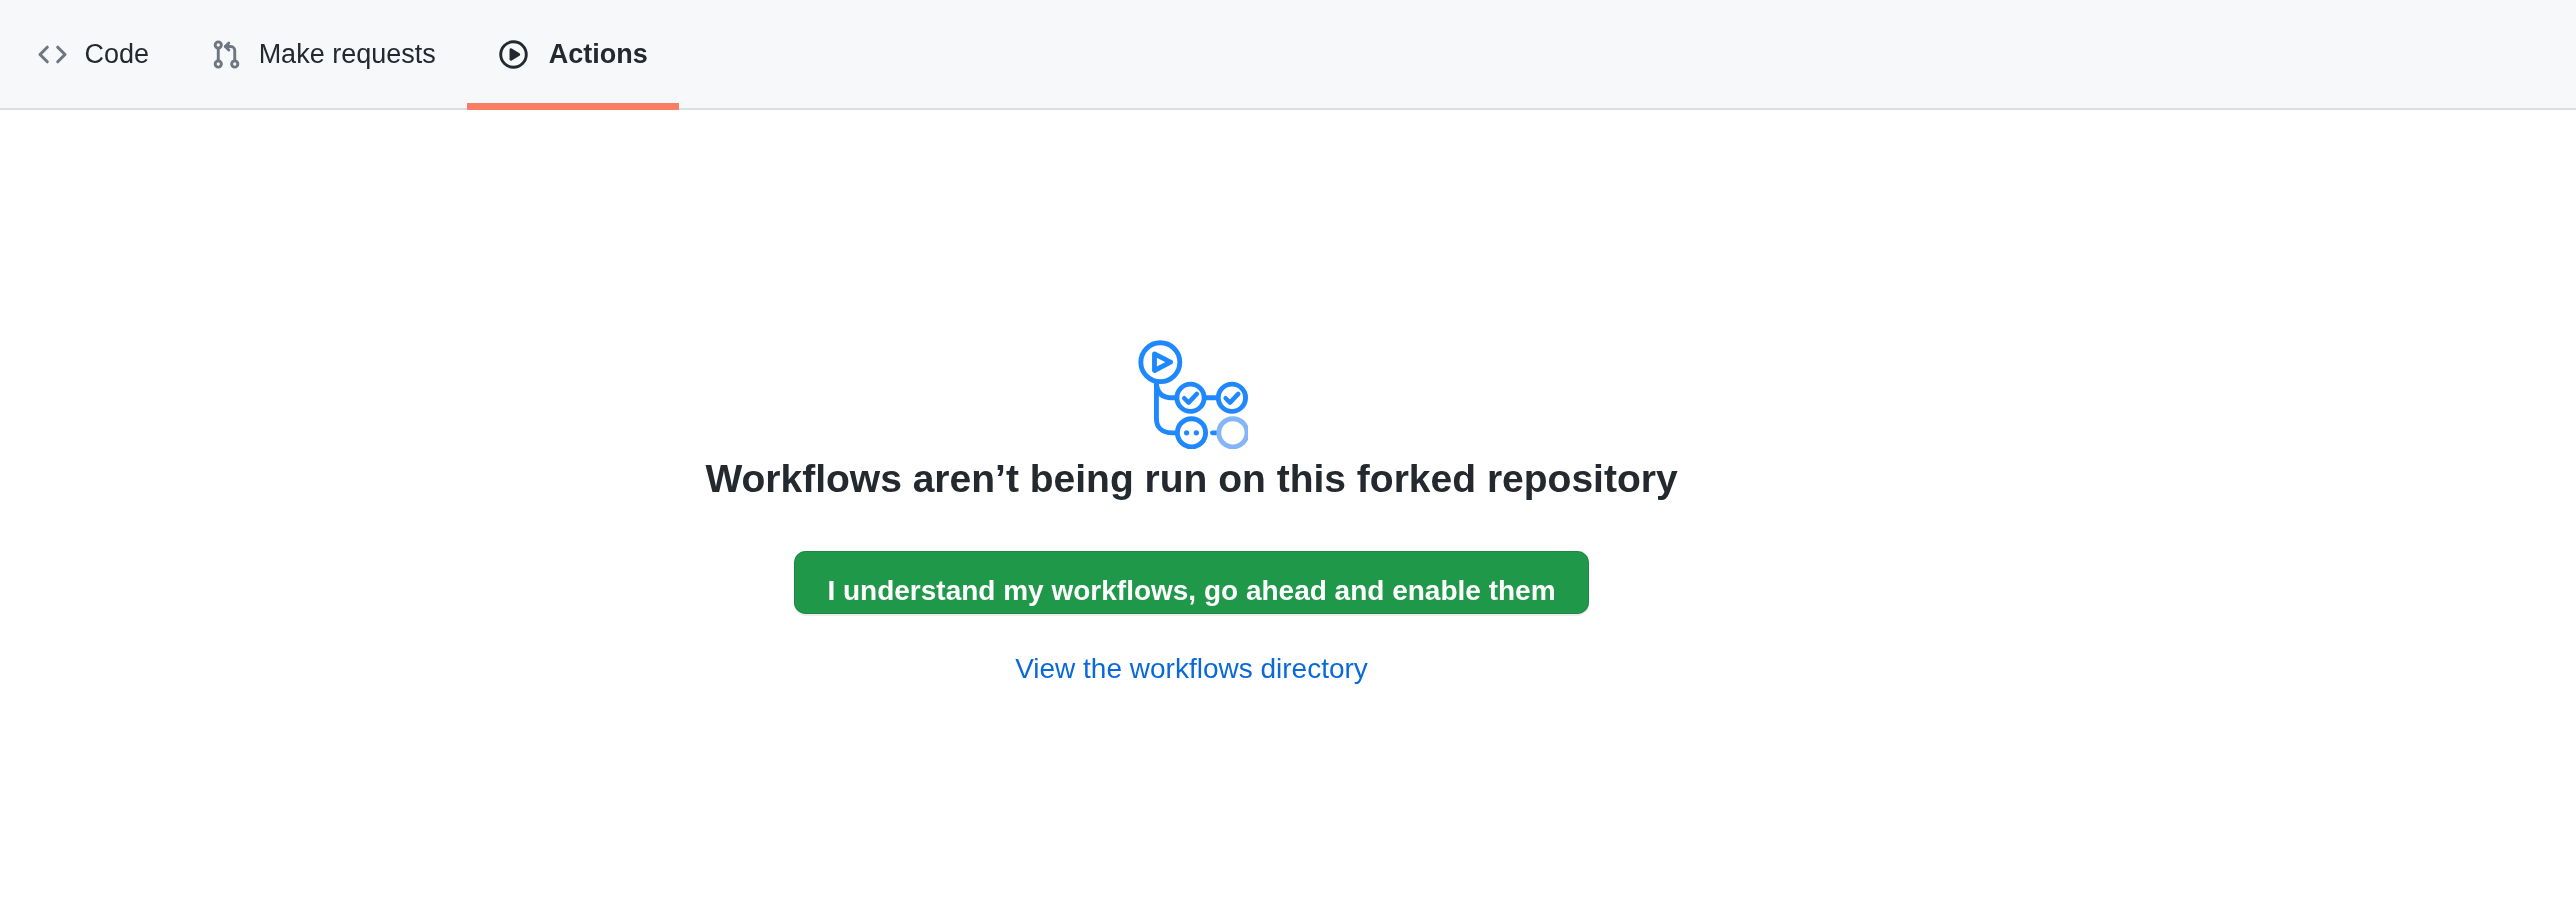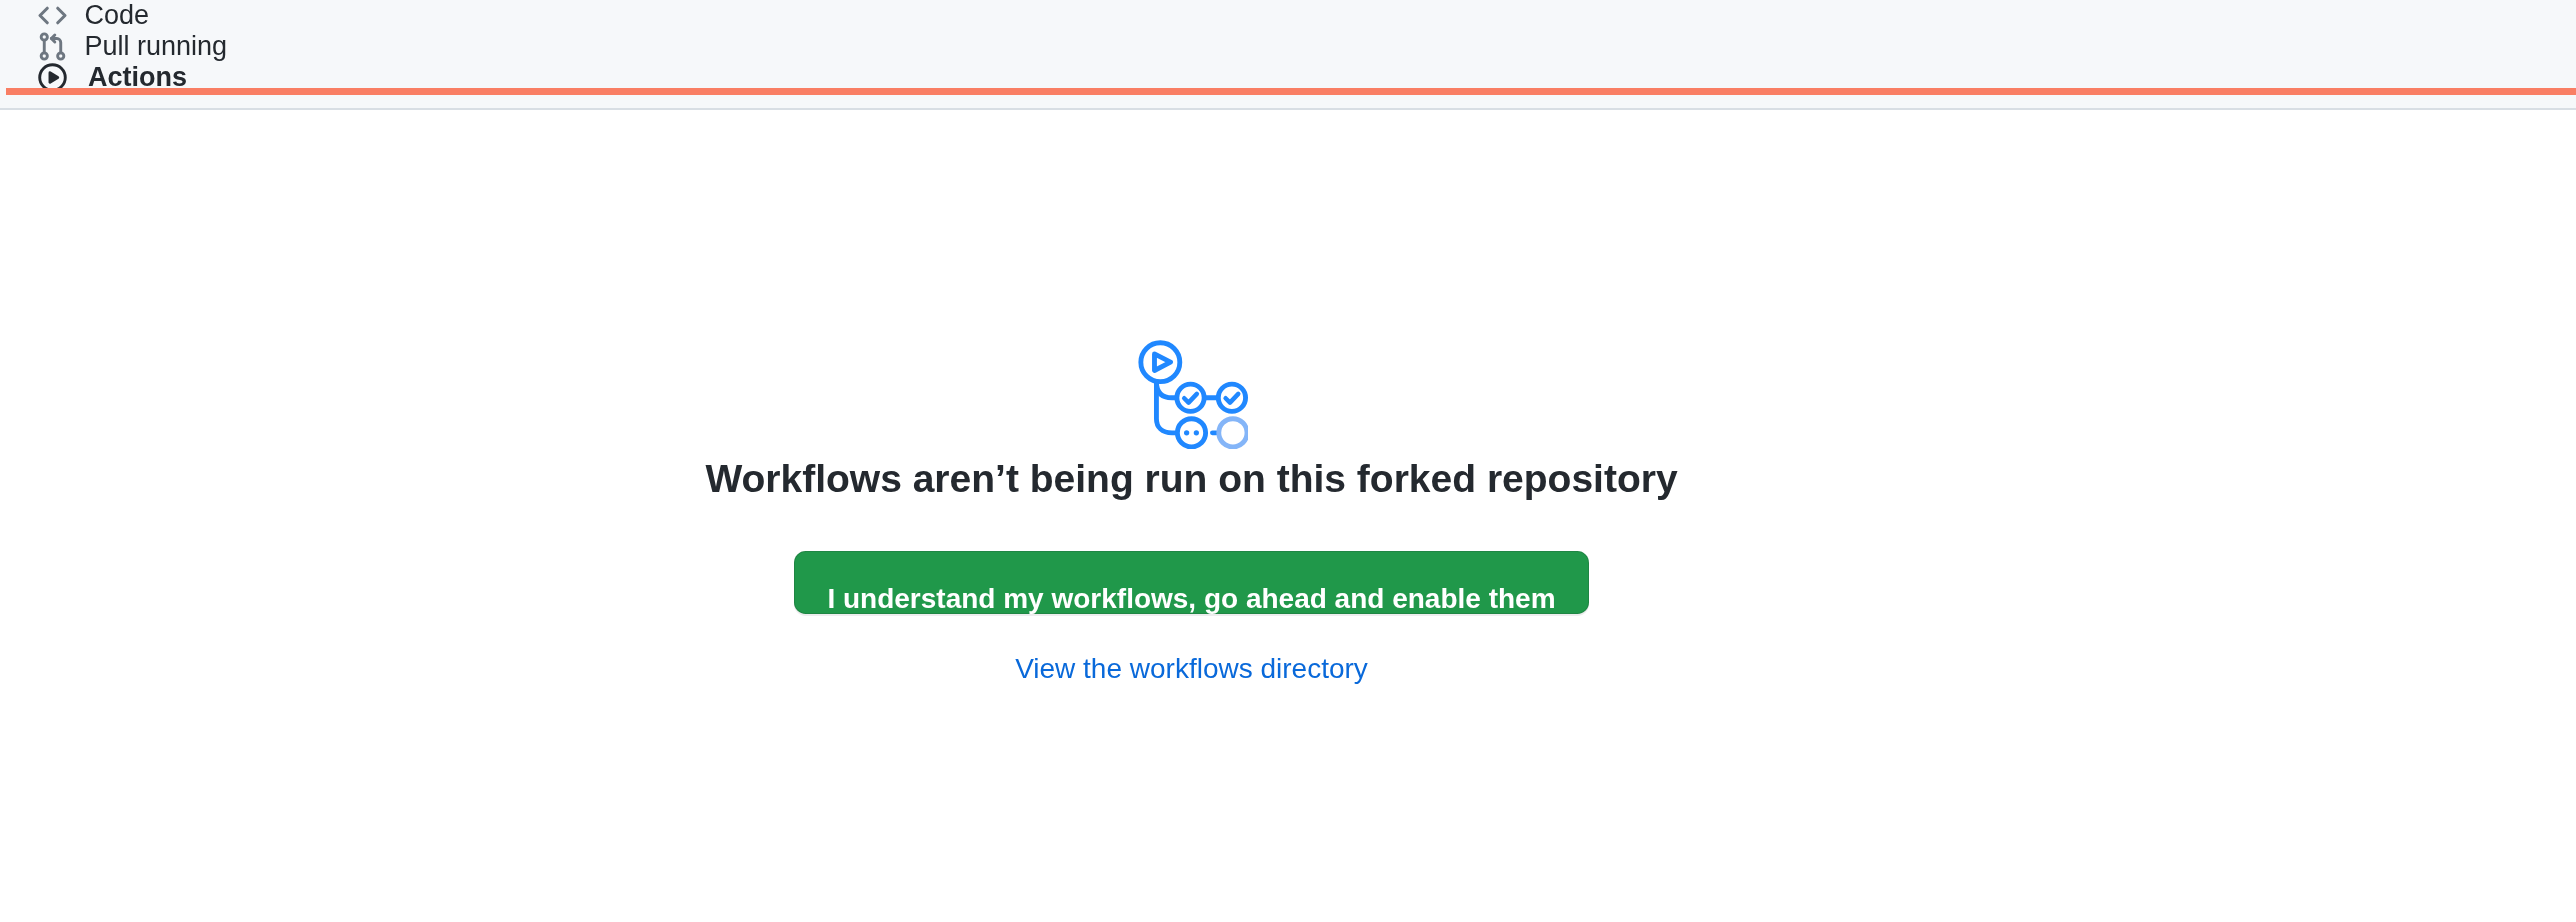--- a/index.html
+++ b/index.html
@@ -22,21 +22,20 @@
     color:var(--text);
   }
   
   .repo-nav{
     height:110px;
     background:var(--nav-bg);
     border-bottom:2px solid var(--nav-border);
     display:flex;
     align-items:stretch;
     padding-left:5.9px;
-    flex-direction:column;
   }
   .tab{
     position:relative;
     display:flex;
     align-items:center;
     gap:16.6px;
     padding:0 31px;
     font-size:27px;
     line-height:1;
     color:var(--text);
@@ -79,21 +78,21 @@
   }
   .bs-btn-row{margin-top:47px;}
   .enable-btn{
     display:inline-block;
     background:var(--green);
     color:#ffffff;
     border:1px solid rgba(27,31,36,0.15);
     border-radius:11.7px;
     height:63px;
     line-height:61px;
-    padding:16px 32px;
+    padding:8px 32px;
     font-size:28px;
     font-weight:700;
     font-family:inherit;
     cursor:pointer;
     box-shadow:0 2px 0 rgba(27,31,36,0.08);
   }
   .bs-link-row{margin-top:39px;}
   .wf-link{
     color:var(--link);
     font-size:28px;
@@ -120,21 +119,21 @@
     <span class="ticon">
       <svg viewBox="0 0 16 16" fill="none" stroke="currentColor" stroke-width="1.5" stroke-linecap="round" stroke-linejoin="round">
         <circle cx="3.75" cy="3.1" r="1.6"></circle>
         <circle cx="3.75" cy="12.9" r="1.6"></circle>
         <circle cx="12.25" cy="12.9" r="1.6"></circle>
         <path d="M3.75 4.7v6.6"></path>
         <path d="M7.4 3.9h2.85a2 2 0 0 1 2 2v5.4"></path>
         <path d="M9.2 2.1 7.4 3.9l1.8 1.8"></path>
       </svg>
     </span>
-    <span>Pull running</span>
+    <span>Make requests</span>
   </a>
 
   <a class="tab selected">
     <span class="ticon">
       <svg viewBox="0 0 16 16" fill="none" stroke="currentColor" stroke-width="1.5">
         <circle cx="8" cy="8" r="6.6"></circle>
         <path d="M6.7 5.55 10.7 8 6.7 10.45Z" fill="currentColor" stroke-linejoin="round"></path>
       </svg>
     </span>
     <span>Actions</span>

